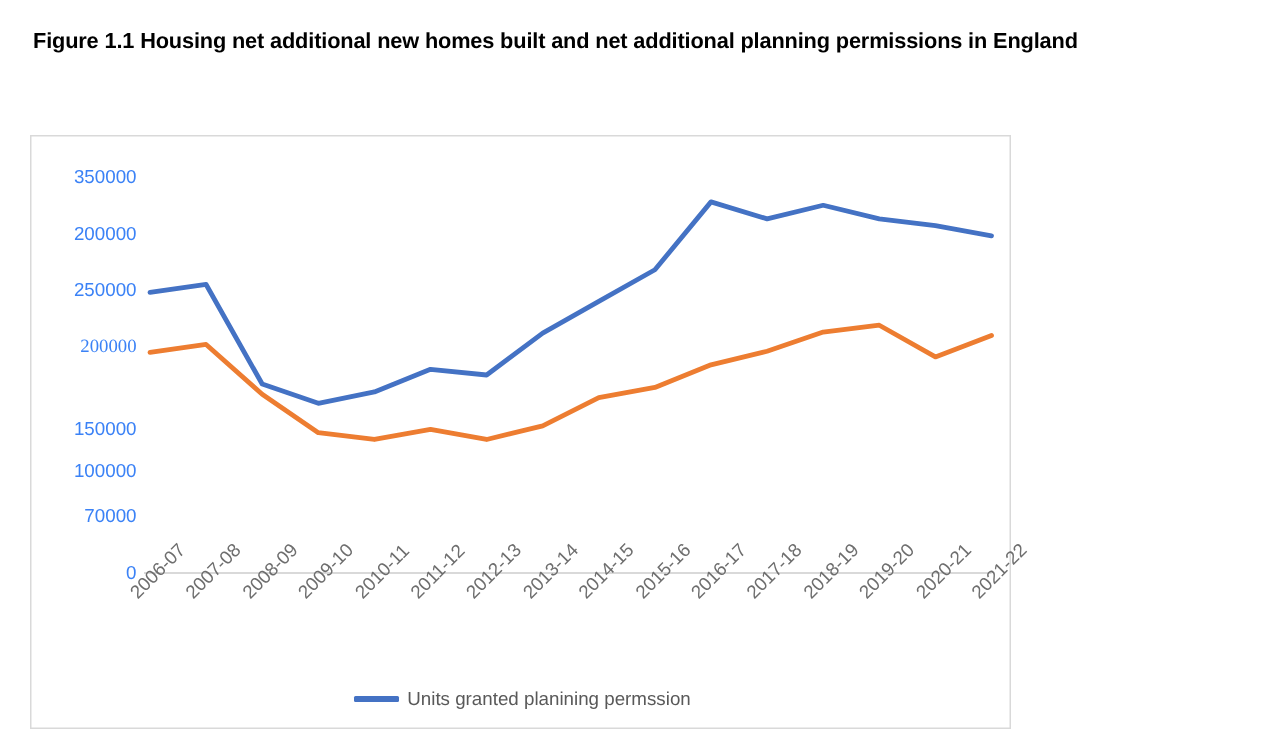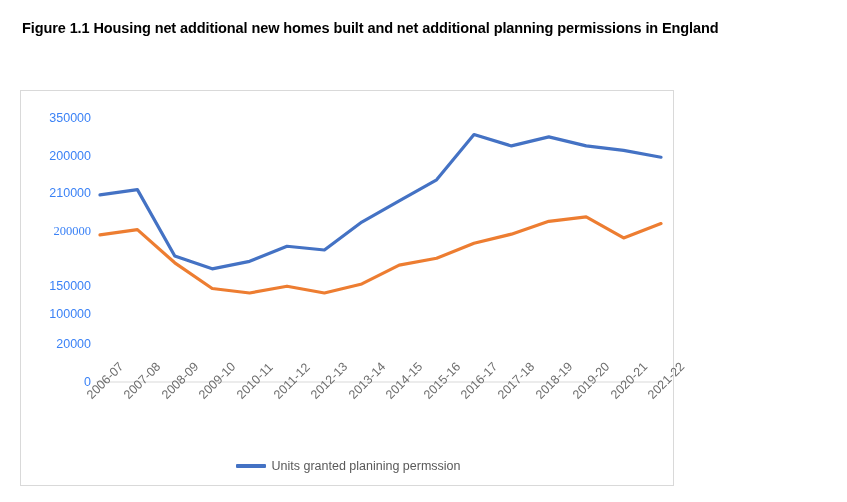--- a/index.html
+++ b/index.html
@@ -116,25 +116,25 @@
 
 <div id="figure-title">Figure 1.1 Housing net additional new homes built and net additional planning permissions in England</div>
 
 <div id="chart-frame">
 
   <div id="plot-area">
 
     <div id="y-axis-labels">
         <div class="y-tick-label" style="top: 27px;">350000</div>
         <div class="y-tick-label" style="top: 64.7143px;">200000</div>
-        <div class="y-tick-label" style="top: 102.429px;">210000</div>
+        <div class="y-tick-label" style="top: 102.429px;">250000</div>
         <div class="y-tick-label" style="top: 140.143px; font-family: Liberation Serif, serif;">200000</div>
         <div class="y-tick-label" style="top: 195px;">150000</div>
         <div class="y-tick-label" style="top: 223px;">100000</div>
-        <div class="y-tick-label" style="top: 253.286px;">20000</div>
+        <div class="y-tick-label" style="top: 253.286px;">70000</div>
         <div class="y-tick-label" style="top: 291px;">0</div>
       </div>
 
     <svg id="chart-svg" width="654" height="396">
       <line id="x-axis-line" x1="75" y1="291" x2="640" y2="291" stroke="#d9d9d9" stroke-width="1.2"></line>
       <polyline id="series-blue" fill="none" stroke="#4472C4" stroke-width="3.2" stroke-linejoin="round" stroke-linecap="round" points="79.00,103.94 116.40,98.66 153.80,165.03 191.20,177.86 228.60,170.31 266.00,155.23 303.40,159.00 340.80,131.09 378.20,109.97 415.60,88.85 453.00,43.59 490.40,54.91 527.80,45.86 565.20,54.91 602.60,59.43 640.00,66.22"></polyline>
       <polyline id="series-orange" fill="none" stroke="#ED7D31" stroke-width="3.2" stroke-linejoin="round" stroke-linecap="round" points="79.00,143.91 116.40,138.63 153.80,171.82 191.20,197.47 228.60,201.99 266.00,195.21 303.40,201.99 340.80,192.94 378.20,174.09 415.60,167.30 453.00,152.21 490.40,143.16 527.80,130.34 565.20,125.81 602.60,146.93 640.00,132.60"></polyline>
     </svg>
 
     <div id="x-axis-labels">

